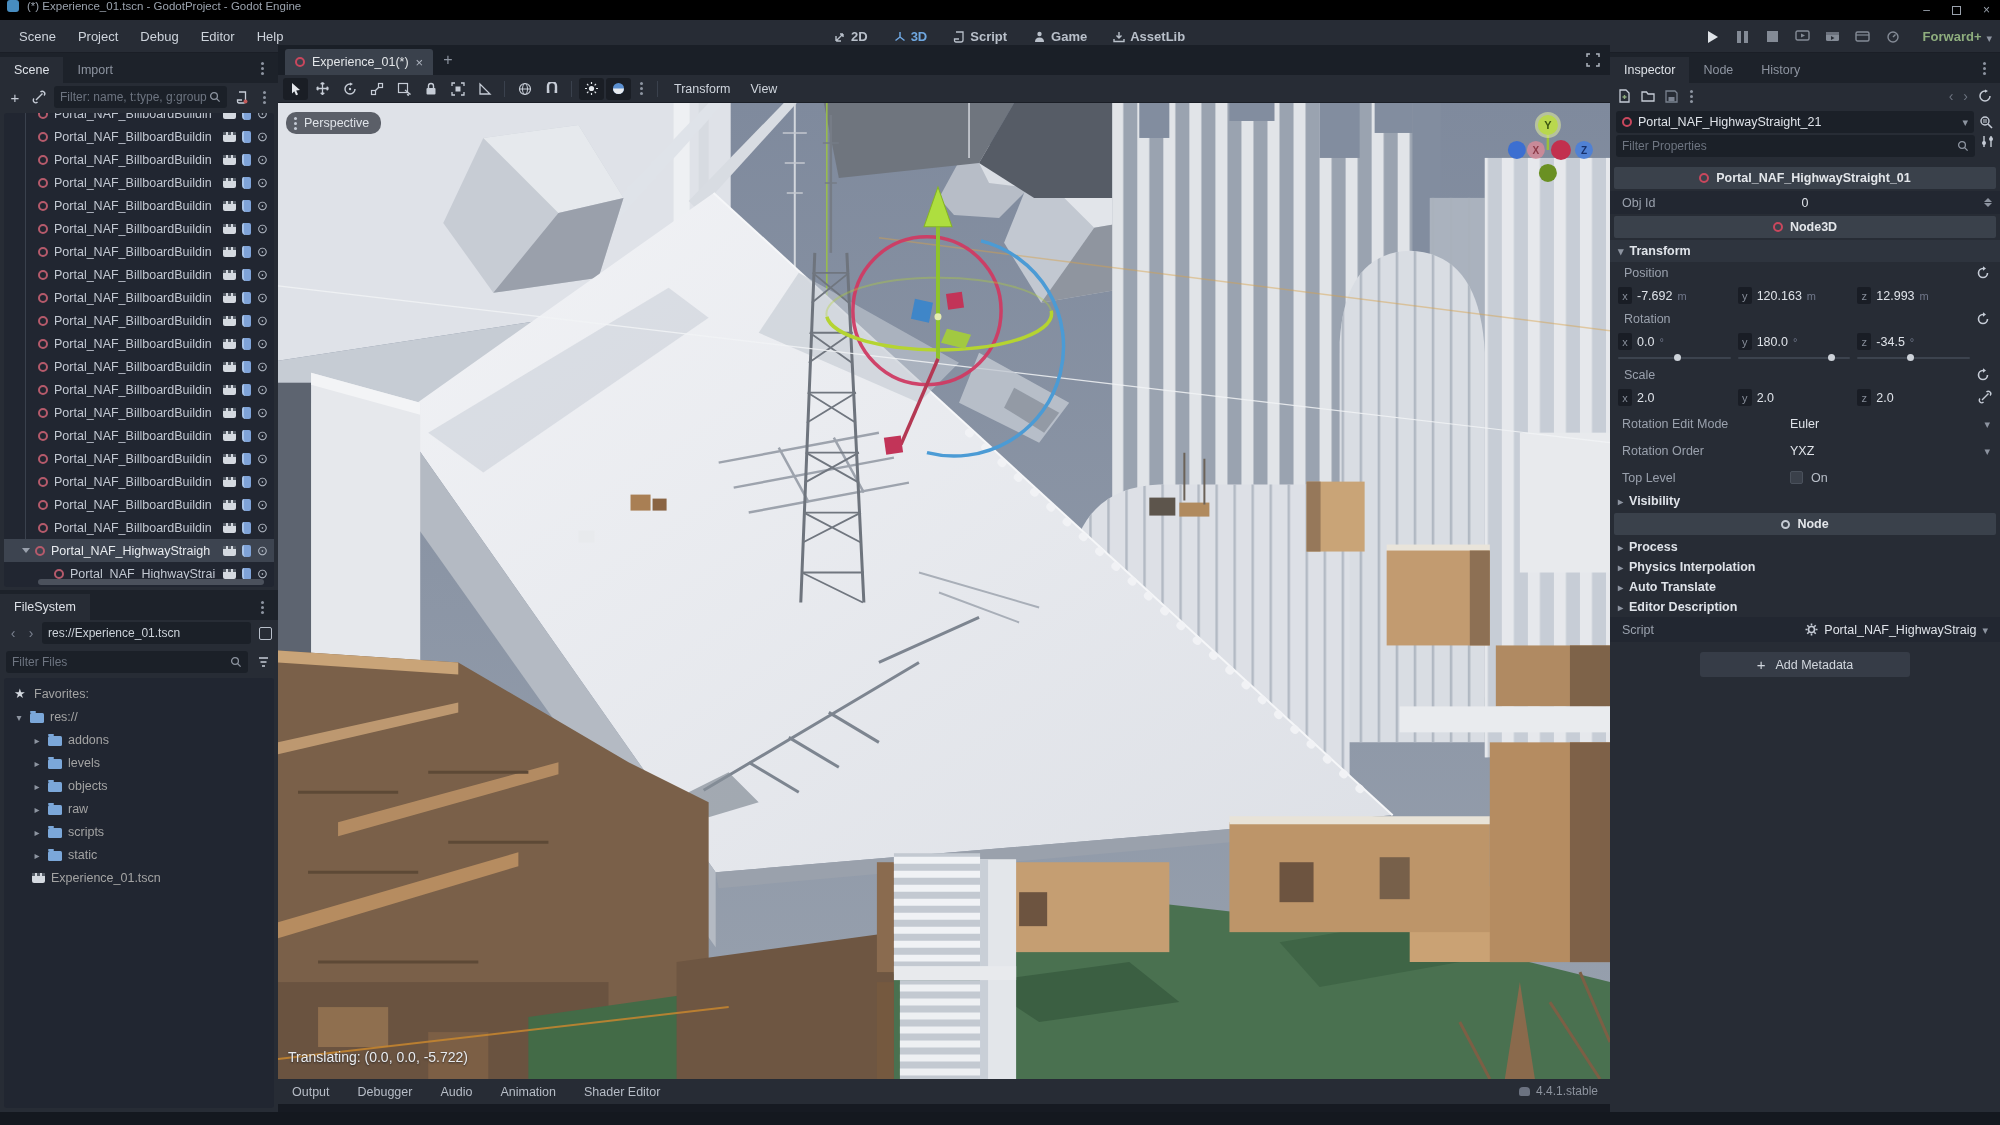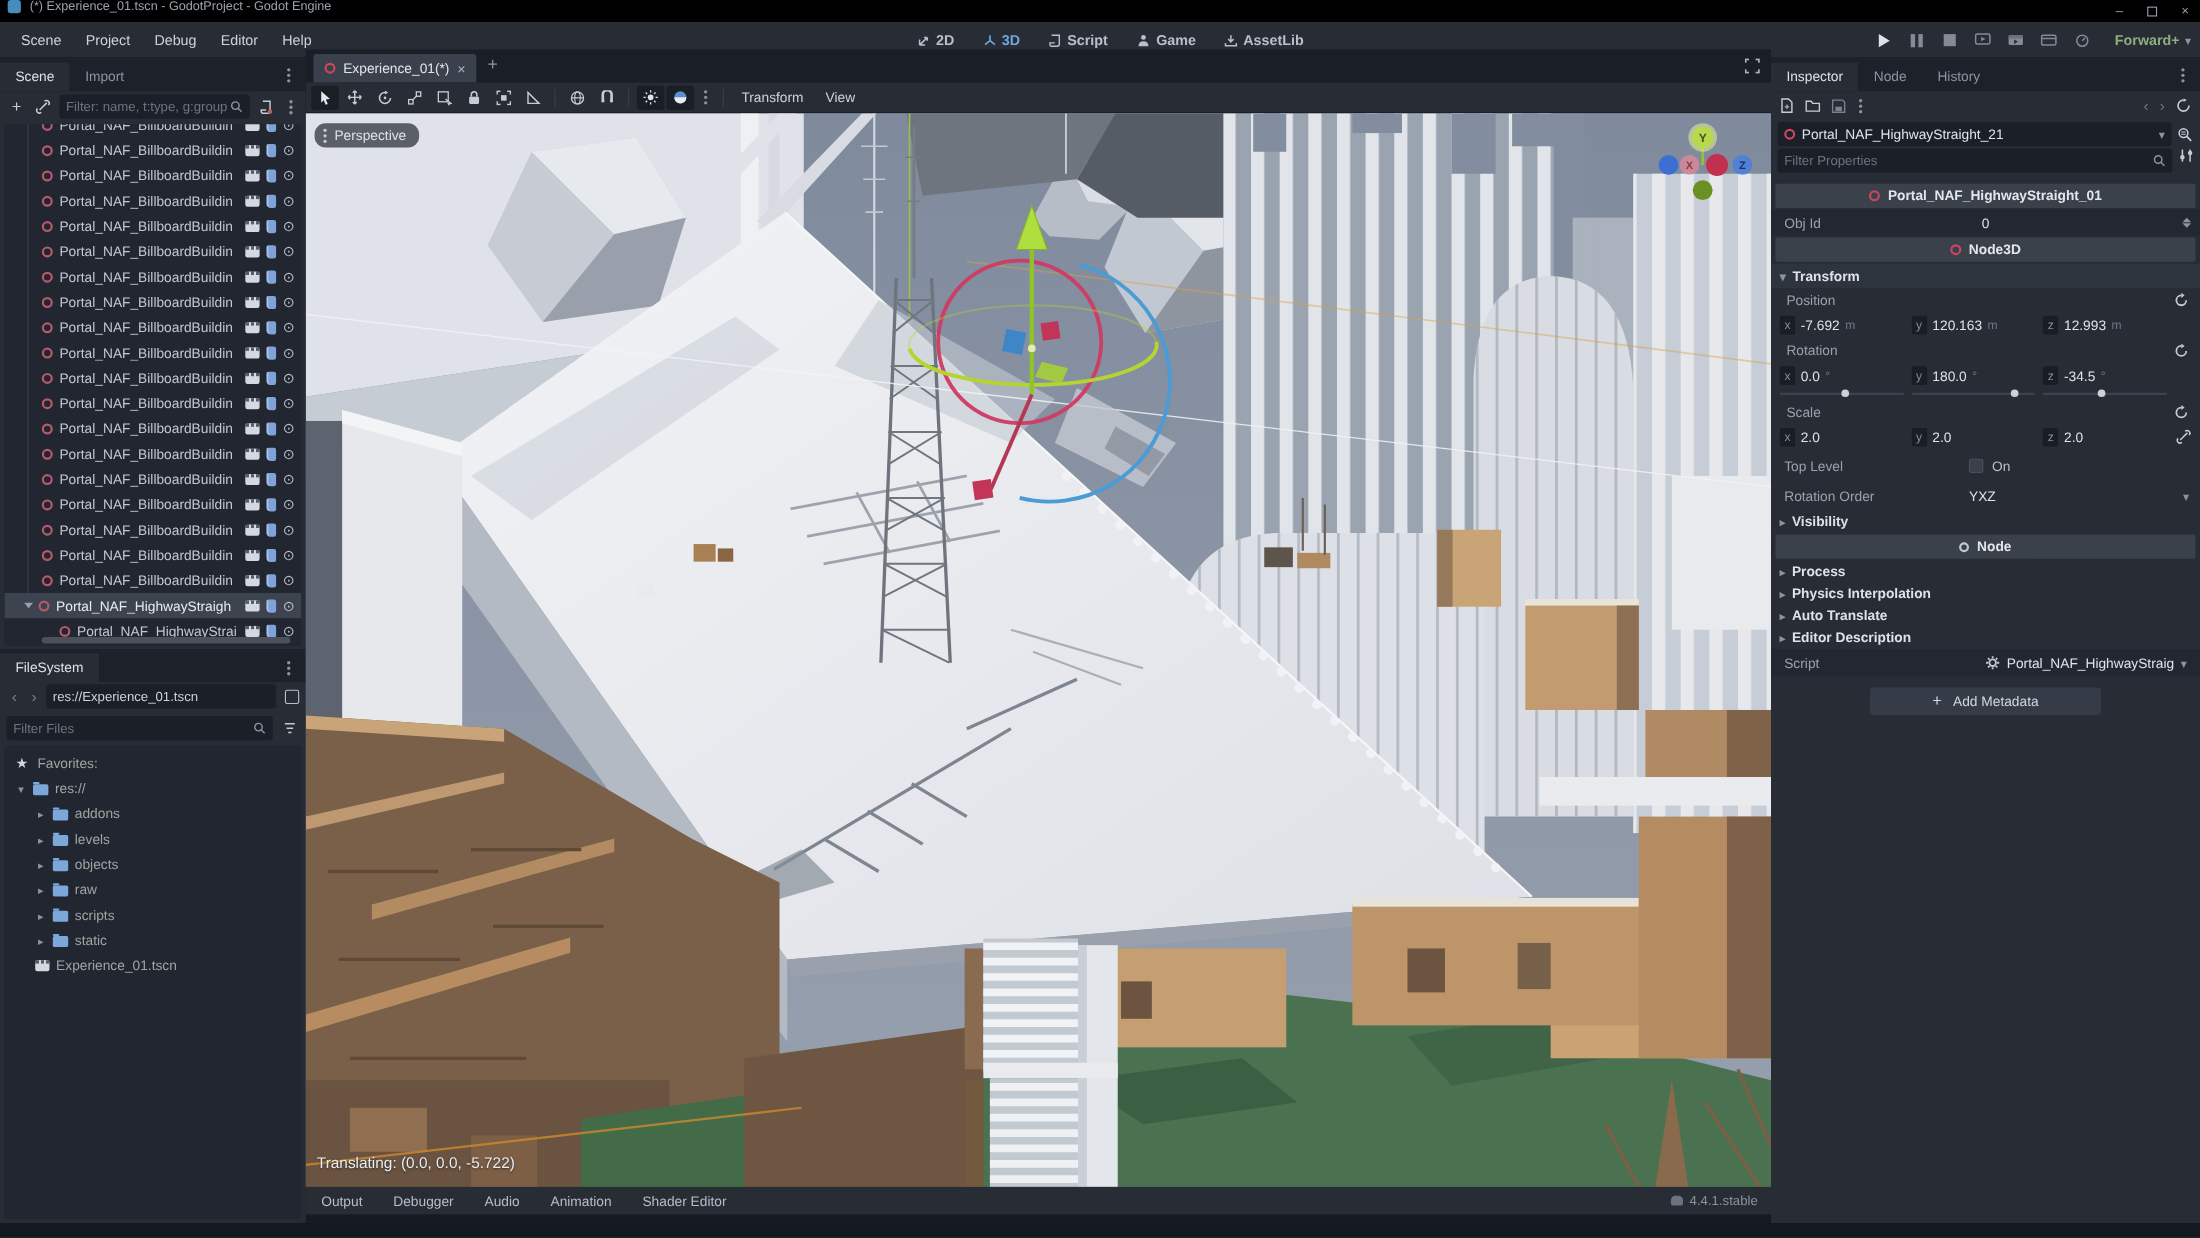--- a/index.html
+++ b/index.html
@@ -1051,28 +1051,33 @@
           <span class="vval">2.0</span>
         </span>
       <span class="linkico">
           <svg class="ic" width="14" height="14" viewBox="0 0 14 14">
             <path d="M6 8 L10.5 3.5 M8.5 2 a2.2 2.2 0 0 1 3.5 3.5 M5.5 12 a2.2 2.2 0 0 1 -3.5 -3.5 M4 10 L6.5 7.5" stroke="#c6ccd6" stroke-width="1.4" fill="none"></path>
           </svg>
         </span>
     </div>
 
     <div class="dd">
-      <span class="plabel">Top Level</span>
-      <span class="cbx"></span>
-      <span class="val" style="color:#b9bfc9">On</span>
+      <span class="plabel">Rotation Edit Mode</span>
+      <span class="val">Euler</span>
+      <span class="chev-d"></span>
     </div>
     <div class="dd">
       <span class="plabel">Rotation Order</span>
       <span class="val">YXZ</span>
       <span class="chev-d"></span>
+    </div>
+    <div class="dd">
+      <span class="plabel">Top Level</span>
+      <span class="cbx"></span>
+      <span class="val" style="color:#b9bfc9">On</span>
     </div>
 
     <div class="fold">
       <span class="chev-r"></span>
       <span>Visibility</span>
     </div>
     <div class="sechdr">
       <span class="wring"></span>
       <span>Node</span>
     </div>

